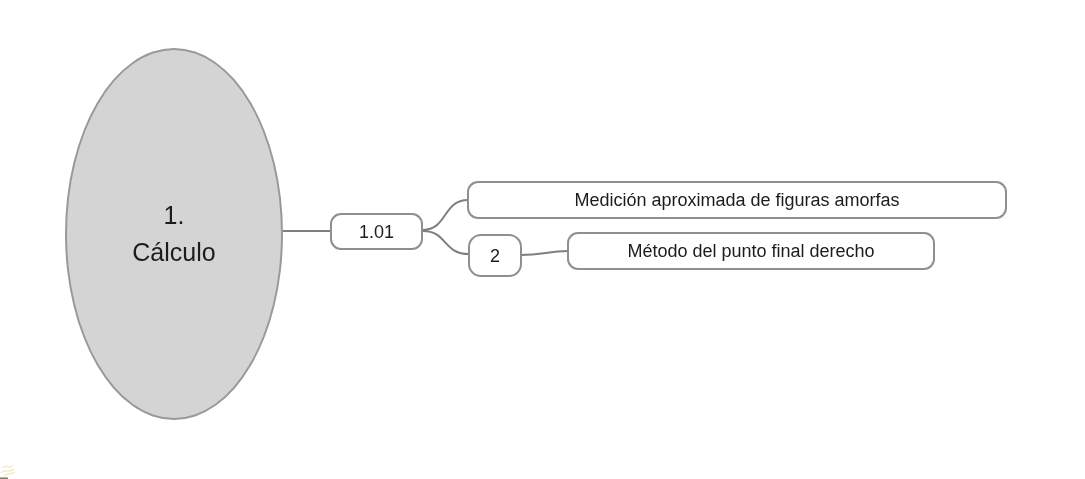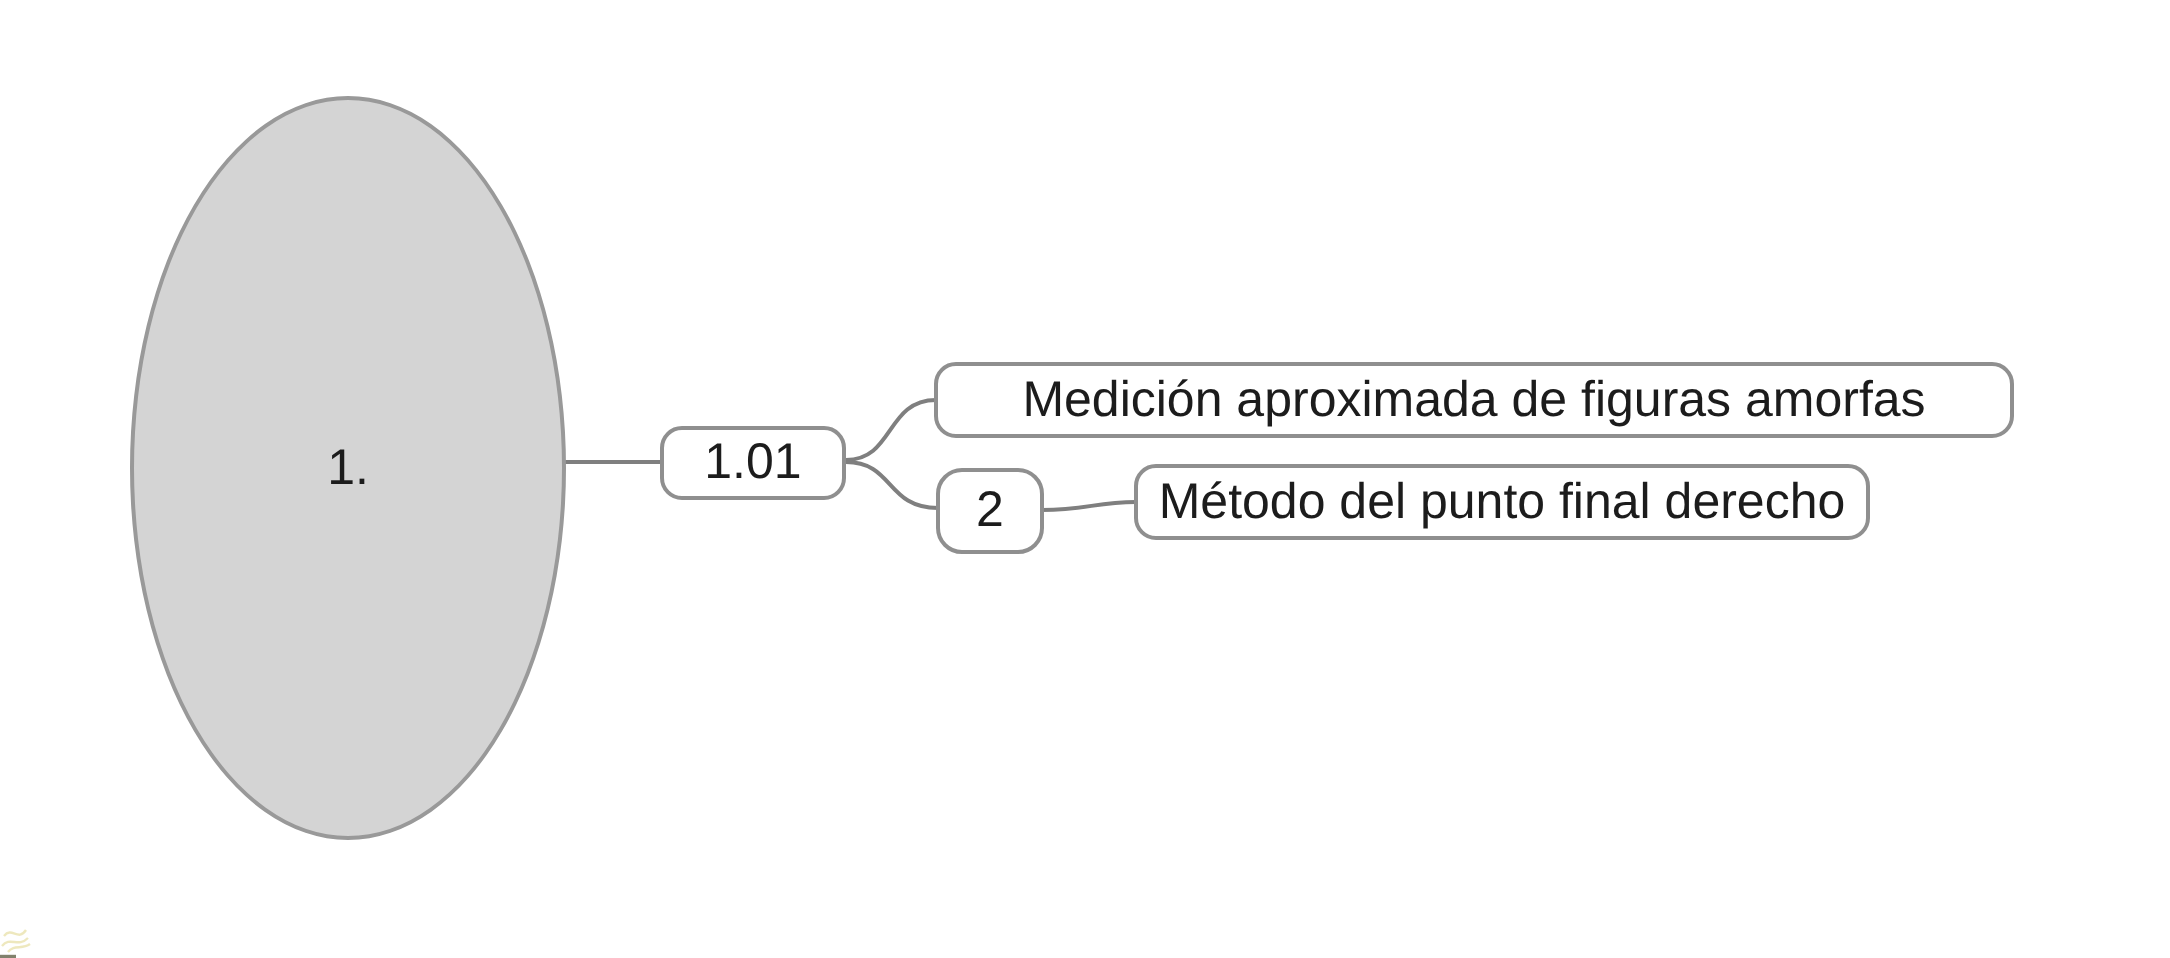--- a/index.html
+++ b/index.html
@@ -26,21 +26,21 @@
   }
   .node {
     position: absolute;
     box-sizing: border-box;
     background: #ffffff;
     border: 2px solid #8f8f8f;
     border-radius: 11px;
     display: flex;
     align-items: center;
     justify-content: center;
-    font-size: 25px;
+    font-size: 18px;
     line-height: 1;
     white-space: nowrap;
     cursor: default;
   }
   .root-ellipse {
     position: absolute;
     left: 65px;
     top: 48px;
     width: 218px;
     height: 372px;
@@ -99,20 +99,21 @@
   <svg class="edges" viewBox="0 0 1085 479" xmlns="http://www.w3.org/2000/svg">
     <path d="M 282,231 L 331,231" stroke="#7f7f7f" stroke-width="2" fill="none"></path>
     <path d="M 423,230 C 447,230 443,200 468,200" stroke="#7f7f7f" stroke-width="2" fill="none"></path>
     <path d="M 423,231 C 447,231 443,254 469,254" stroke="#7f7f7f" stroke-width="2" fill="none"></path>
     <path d="M 521,255 C 543,255 548,251 568,251" stroke="#7f7f7f" stroke-width="2" fill="none"></path>
   </svg>
 
   <div class="root-ellipse">
     <div class="root-label">
       <div>1.</div>
+      <div>Cálculo</div>
     </div>
   </div>
 
   <div class="node node-topic">
     <span>1.01</span>
   </div>
 
   <div class="node node-sub1">
     <span>Medición aproximada de figuras amorfas</span>
   </div>

